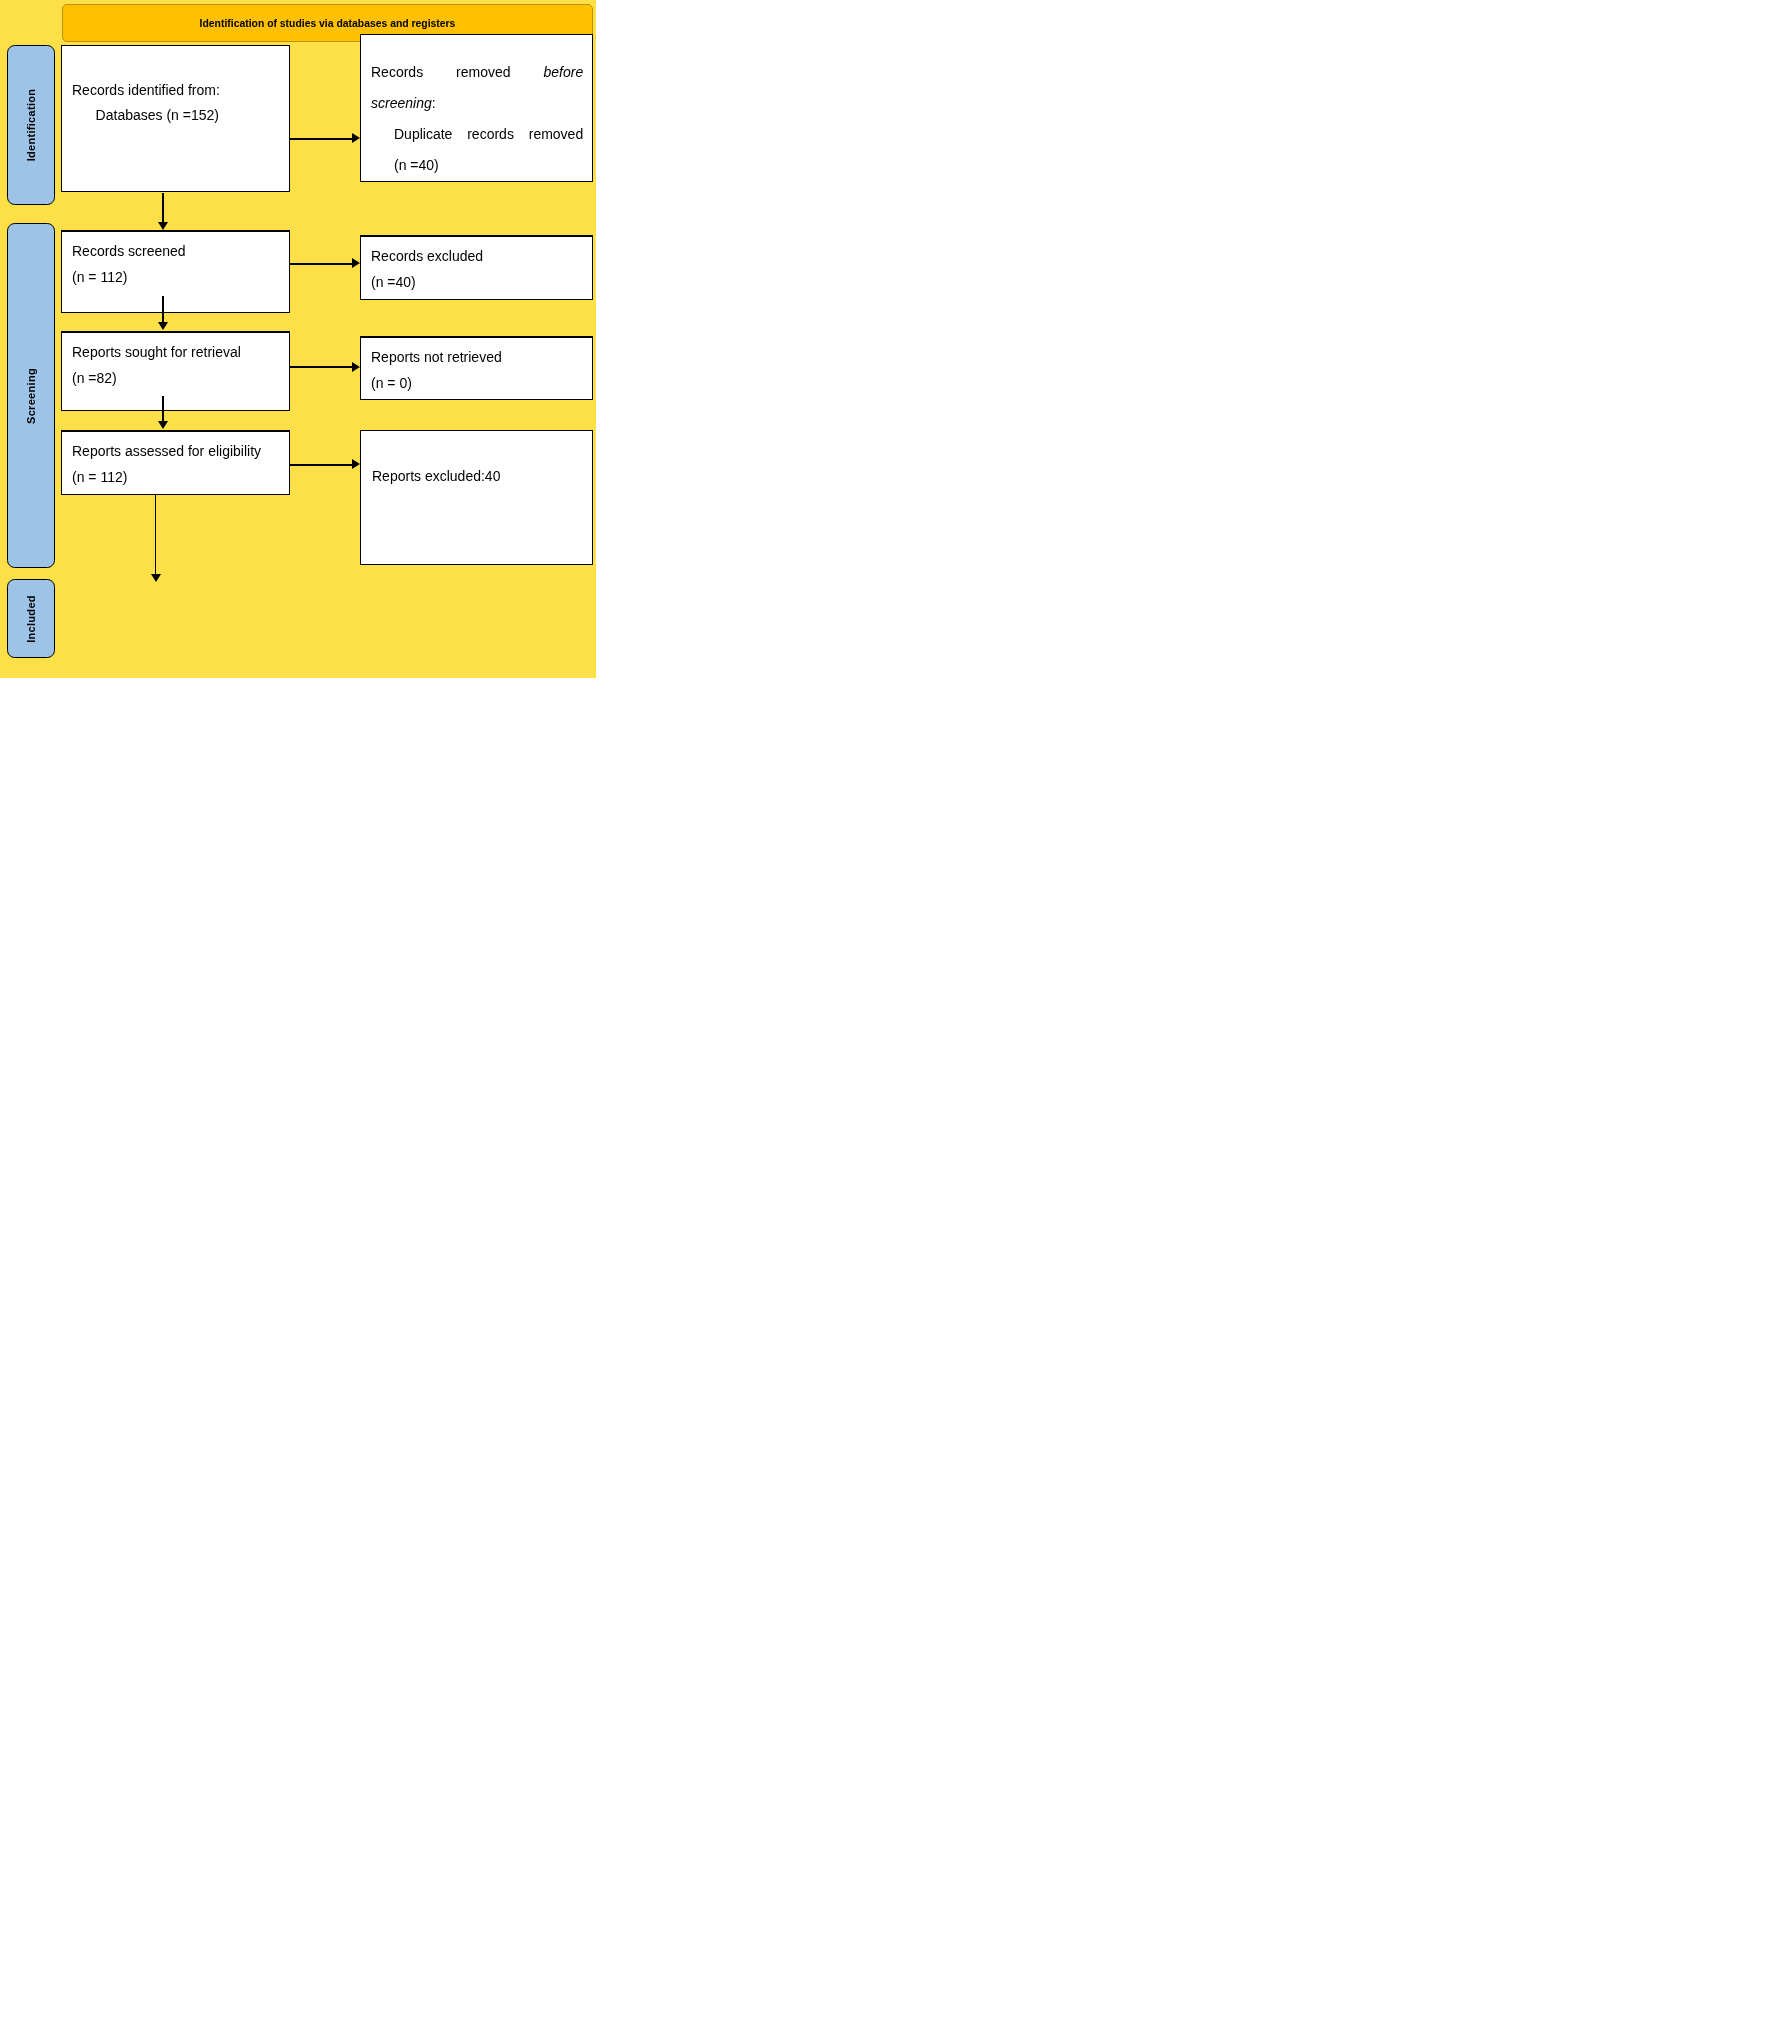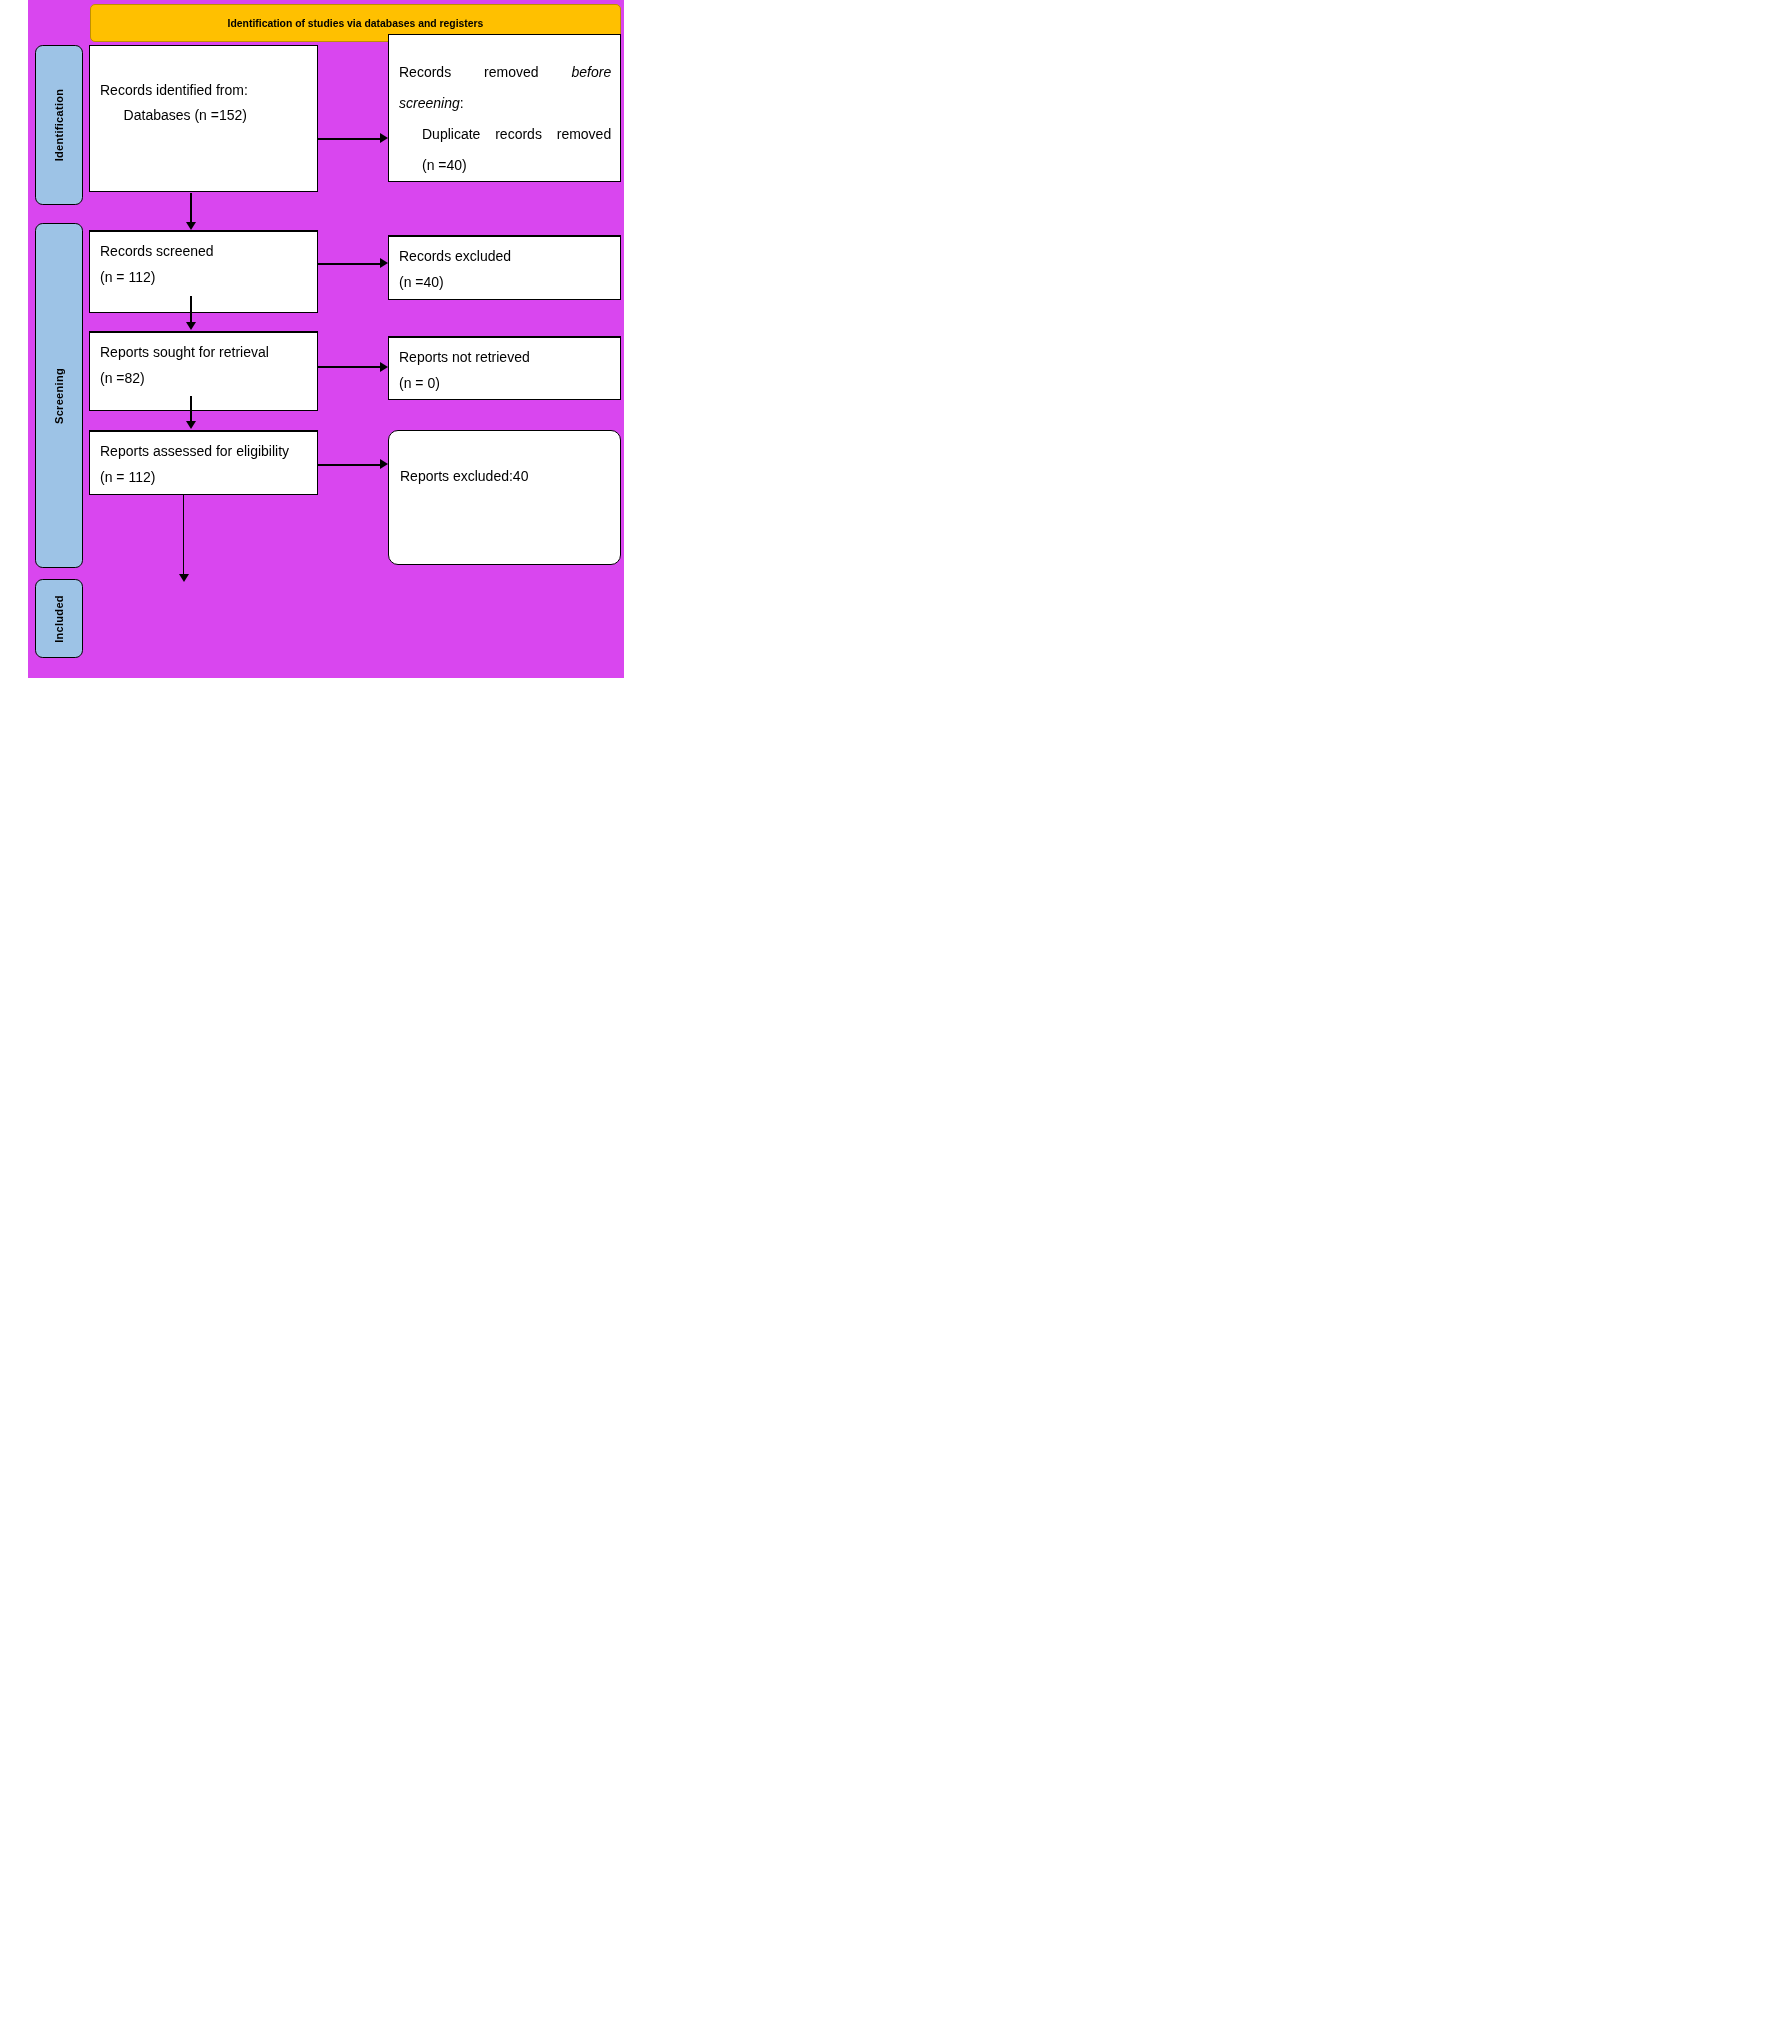--- a/index.html
+++ b/index.html
@@ -1,18 +1,18 @@
 <!DOCTYPE html>
 <html style="font-size:8.8px"><head>
 <meta charset="utf-8">
 <style>
   html,body { margin:0; padding:0; background:#ffffff; }
   .page {
-    position:relative; width:596px; height:678px; background:#d946ef;
-    font-family:"Liberation Sans", sans-serif; color:#000;margin-left:28px;
+    position:relative; width:596px; height:678px; background:#fde047;
+    font-family:"Liberation Sans", sans-serif; color:#000;
   }
   
   .banner {
     position:absolute; left:62px; top:4.4px; width:529px; height:36px;
     background:#FFC000; border:1.6px solid #BF9000; border-radius:5px;
     display:flex; align-items:center; justify-content:center;
     font-size:10.4px; font-weight:bold;
   }
   
   .stage {
@@ -36,21 +36,21 @@
   .col-left  { left:61px; width:229px; }
   .col-right { left:360px; width:233px; }
   .fbox.b-identified { top:45px;  height:147px; border-top-width:1.6px; padding-top:32px; line-height:25px; }
   .fbox.b-identified .indent { margin-left:23.6px; }
   .fbox.b-removed    { top:34px;  height:148px; border-top-width:1.6px; padding:22px 8.8px 0 10px; line-height:31px; }
   .fbox.b-screened   { top:230px; height:83px; }
   .fbox.b-excluded   { top:235px; height:65px; }
   .fbox.b-sought     { top:331px; height:80px; }
   .fbox.b-notretr    { top:336px; height:64px; }
   .fbox.b-assessed   { top:430px; height:65px; }
-  .fbox.b-repexcl    { top:430px; height:135px; border-width:1.1px; padding:32px 6.6px 0 11px;border-radius:10px; }
+  .fbox.b-repexcl    { top:430px; height:135px; border-width:1.1px; padding:32px 6.6px 0 11px; }
   .fbox.b-included   { top:582px;height:81px; padding-top:7.7px; line-height:23px; }
   
   .jline { display:flex; justify-content:space-between; }
   .jline.ind { margin-left:23px; }
   .it { font-style:italic; }
   
   .shaft-h { position:absolute; height:1.6px; background:#000; }
   .shaft-v { position:absolute; width:1.6px;  background:#000; }
   .shaft-v.thin { width:1.1px; }
   .head-right { position:absolute; width:0; height:0;

